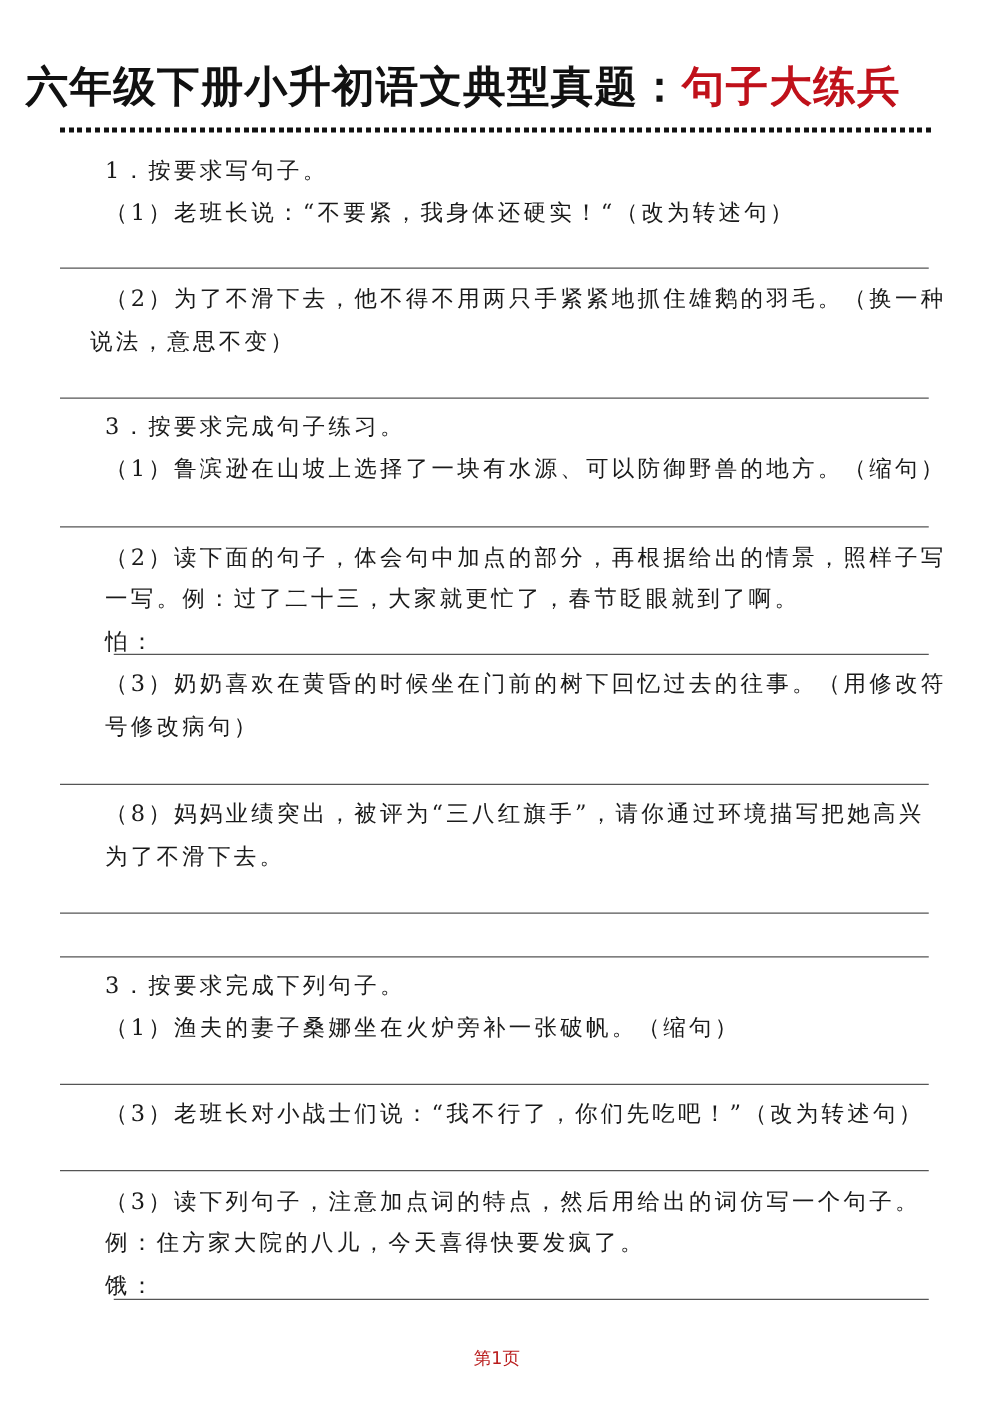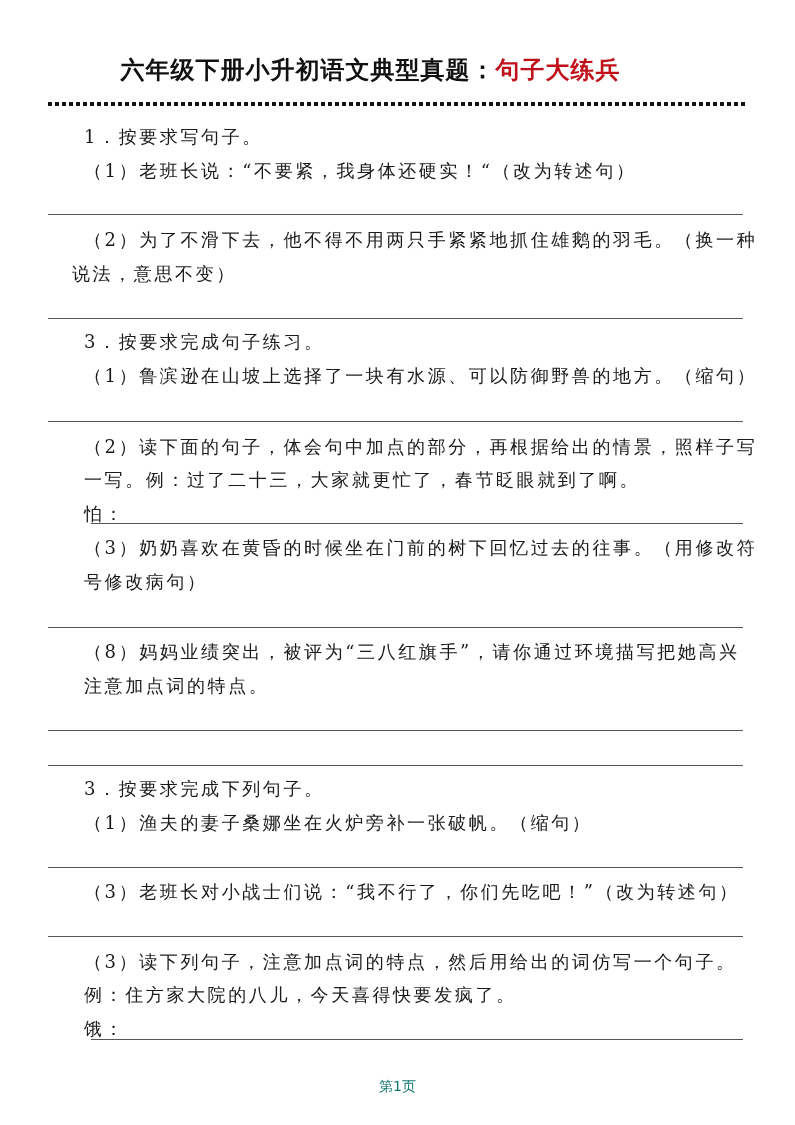--- a/index.html
+++ b/index.html
@@ -1,28 +1,28 @@
 <!DOCTYPE html>
 <html><head>
 <meta charset="utf-8">
 <style>
   html, body { margin: 0; padding: 0; background: #ffffff; }
   body { width: 795px; height: 1125px; position: relative; overflow: hidden;
          font-family: "DejaVu Serif", "Liberation Serif", serif; color: #1a1a1a; }
   .title { position: absolute; left: 0; width: 741px; top: 48px; text-align: center;
            font-family: "DejaVu Sans", "Liberation Sans", sans-serif; font-weight: bold;
-           font-size: 24px; letter-spacing: 1px; line-height: 44px; white-space: nowrap; }
+           font-size: 34px; letter-spacing: 1px; line-height: 44px; white-space: nowrap; }
   .title .black { color: #111111; }
   .title .red { color: #c0111a; }
   .dots { position: absolute; left: 48px; top: 102px; width: 700px; height: 4px;
           background-image: repeating-linear-gradient(to right, #111 0px, #111 4px, transparent 4px, transparent 7px); }
   .line { position: absolute; font-size: 18px; line-height: 24px; white-space: nowrap; letter-spacing: 2.6px; margin-left: 36px; }
   .rule { position: absolute; height: 0; border-top: 1.5px solid #555555; }
   .footer { position: absolute; left: 0; width: 795px; top: 1078px; text-align: center;
-            font-family: "DejaVu Sans", "Liberation Sans", sans-serif; font-size: 14px; color: #0f766e; }
+            font-family: "DejaVu Sans", "Liberation Sans", sans-serif; font-size: 14px; color: #b91c1c; }
 </style>
 </head>
 <body>
 
 <div class="title"><span class="black">六年级下册小升初语文典型真题：</span><span class="red">句子大练兵</span></div>
 <div class="dots"></div>
 
 <div class="line" style="left:48px; top:125px;">1．按要求写句子。</div>
 <div class="line" style="left:48px; top:159px;">（1）老班长说：“不要紧，我身体还硬实！“（改为转述句）</div>
 <div class="rule" style="left:48px; width:695px; top:214px;"></div>
@@ -34,21 +34,21 @@
 <div class="line" style="left:48px; top:364px;">（1）鲁滨逊在山坡上选择了一块有水源、可以防御野兽的地方。（缩句）</div>
 <div class="rule" style="left:48px; width:695px; top:421px;"></div>
 <div class="line" style="left:48px; top:435px;">（2）读下面的句子，体会句中加点的部分，再根据给出的情景，照样子写</div>
 <div class="line" style="left:48px; top:468px;">一写。例：过了二十三，大家就更忙了，春节眨眼就到了啊。</div>
 <div class="line" style="left:48px; top:502px;">怕：</div>
 <div class="rule" style="left:91px; width:652px; top:523px;"></div>
 <div class="line" style="left:48px; top:536px;">（3）奶奶喜欢在黄昏的时候坐在门前的树下回忆过去的往事。（用修改符</div>
 <div class="line" style="left:48px; top:570px;">号修改病句）</div>
 <div class="rule" style="left:48px; width:695px; top:627px;"></div>
 <div class="line" style="left:48px; top:640px;">（8）妈妈业绩突出，被评为“三八红旗手”，请你通过环境描写把她高兴</div>
-<div class="line" style="left:48px; top:674px;">注意加点词的特点。</div>
+<div class="line" style="left:48px; top:674px;">为了不滑下去。</div>
 <div class="rule" style="left:48px; width:695px; top:730px;"></div>
 <div class="rule" style="left:48px; width:695px; top:765px;"></div>
 
 <div class="line" style="left:48px; top:777px;">3．按要求完成下列句子。</div>
 <div class="line" style="left:48px; top:811px;">（1）渔夫的妻子桑娜坐在火炉旁补一张破帆。（缩句）</div>
 <div class="rule" style="left:48px; width:695px; top:867px;"></div>
 <div class="line" style="left:48px; top:880px;">（3）老班长对小战士们说：“我不行了，你们先吃吧！”（改为转述句）</div>
 <div class="rule" style="left:48px; width:695px; top:936px;"></div>
 <div class="line" style="left:48px; top:950px;">（3）读下列句子，注意加点词的特点，然后用给出的词仿写一个句子。</div>
 <div class="line" style="left:48px; top:983px;">例：住方家大院的八儿，今天喜得快要发疯了。</div>

